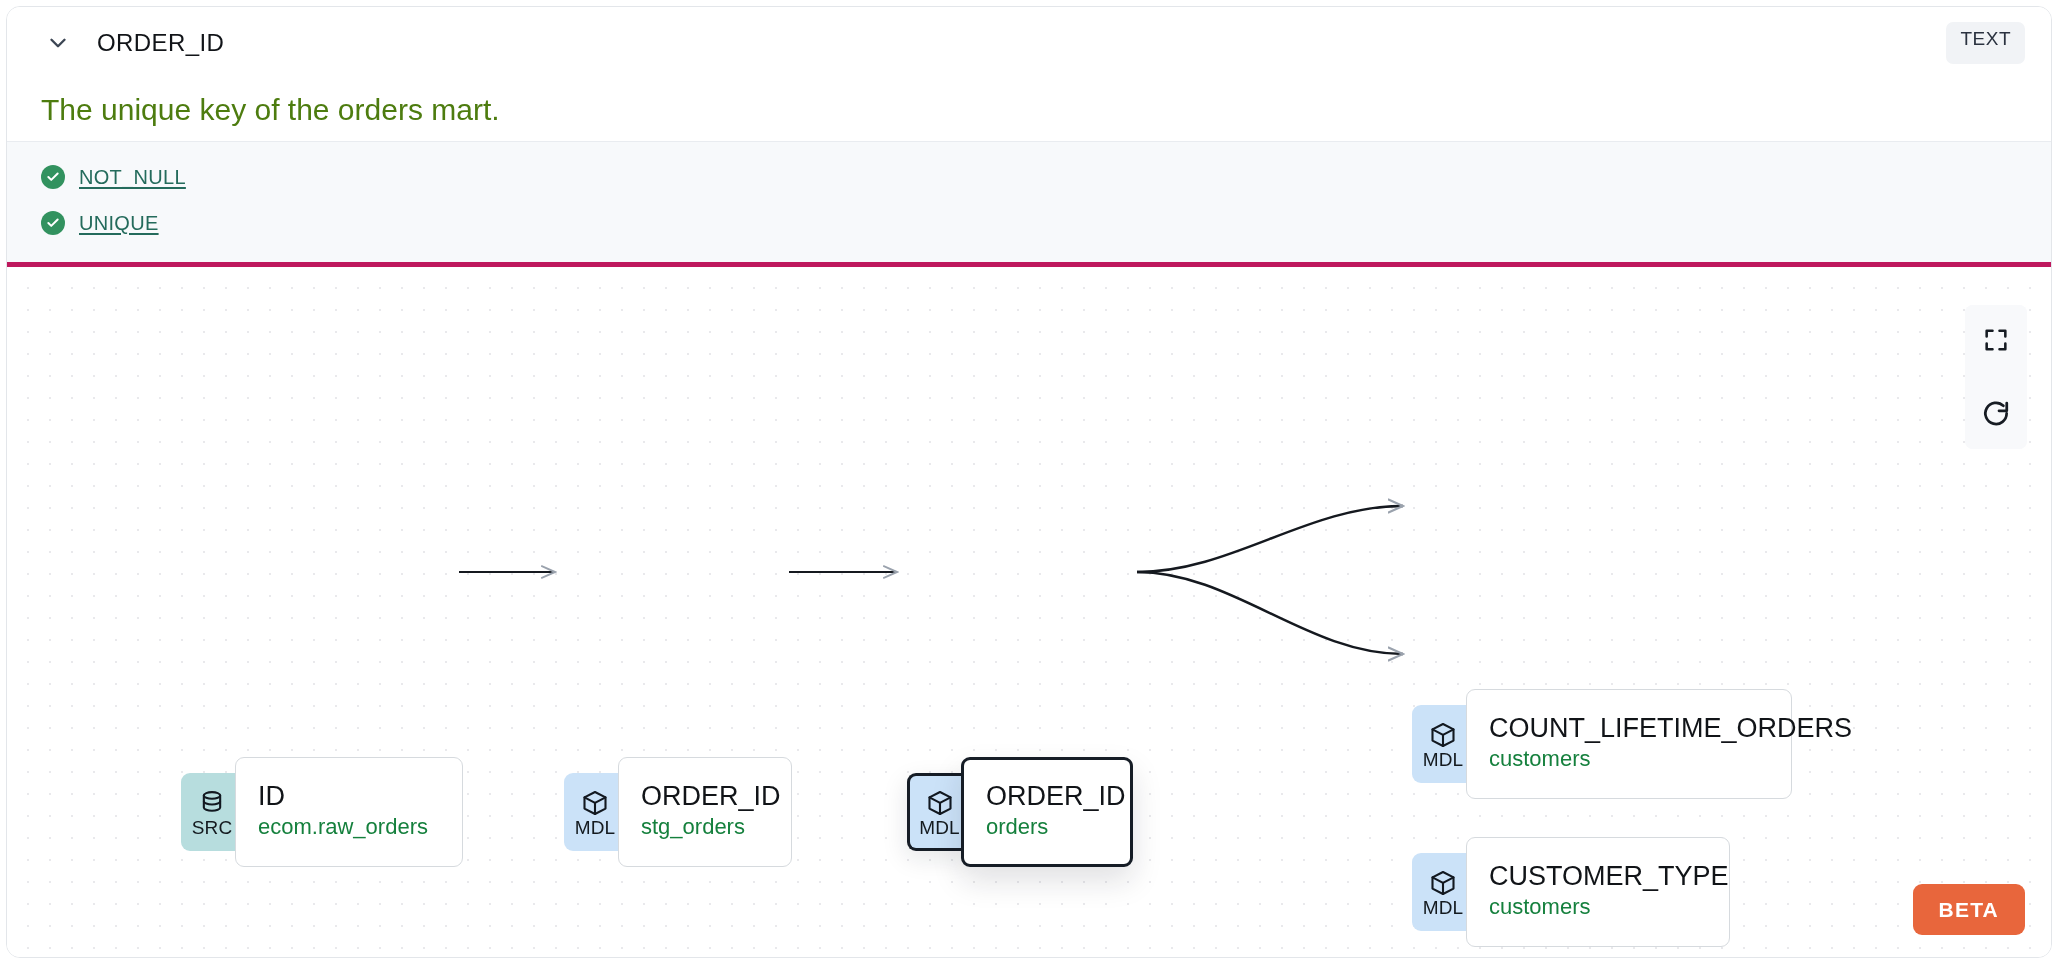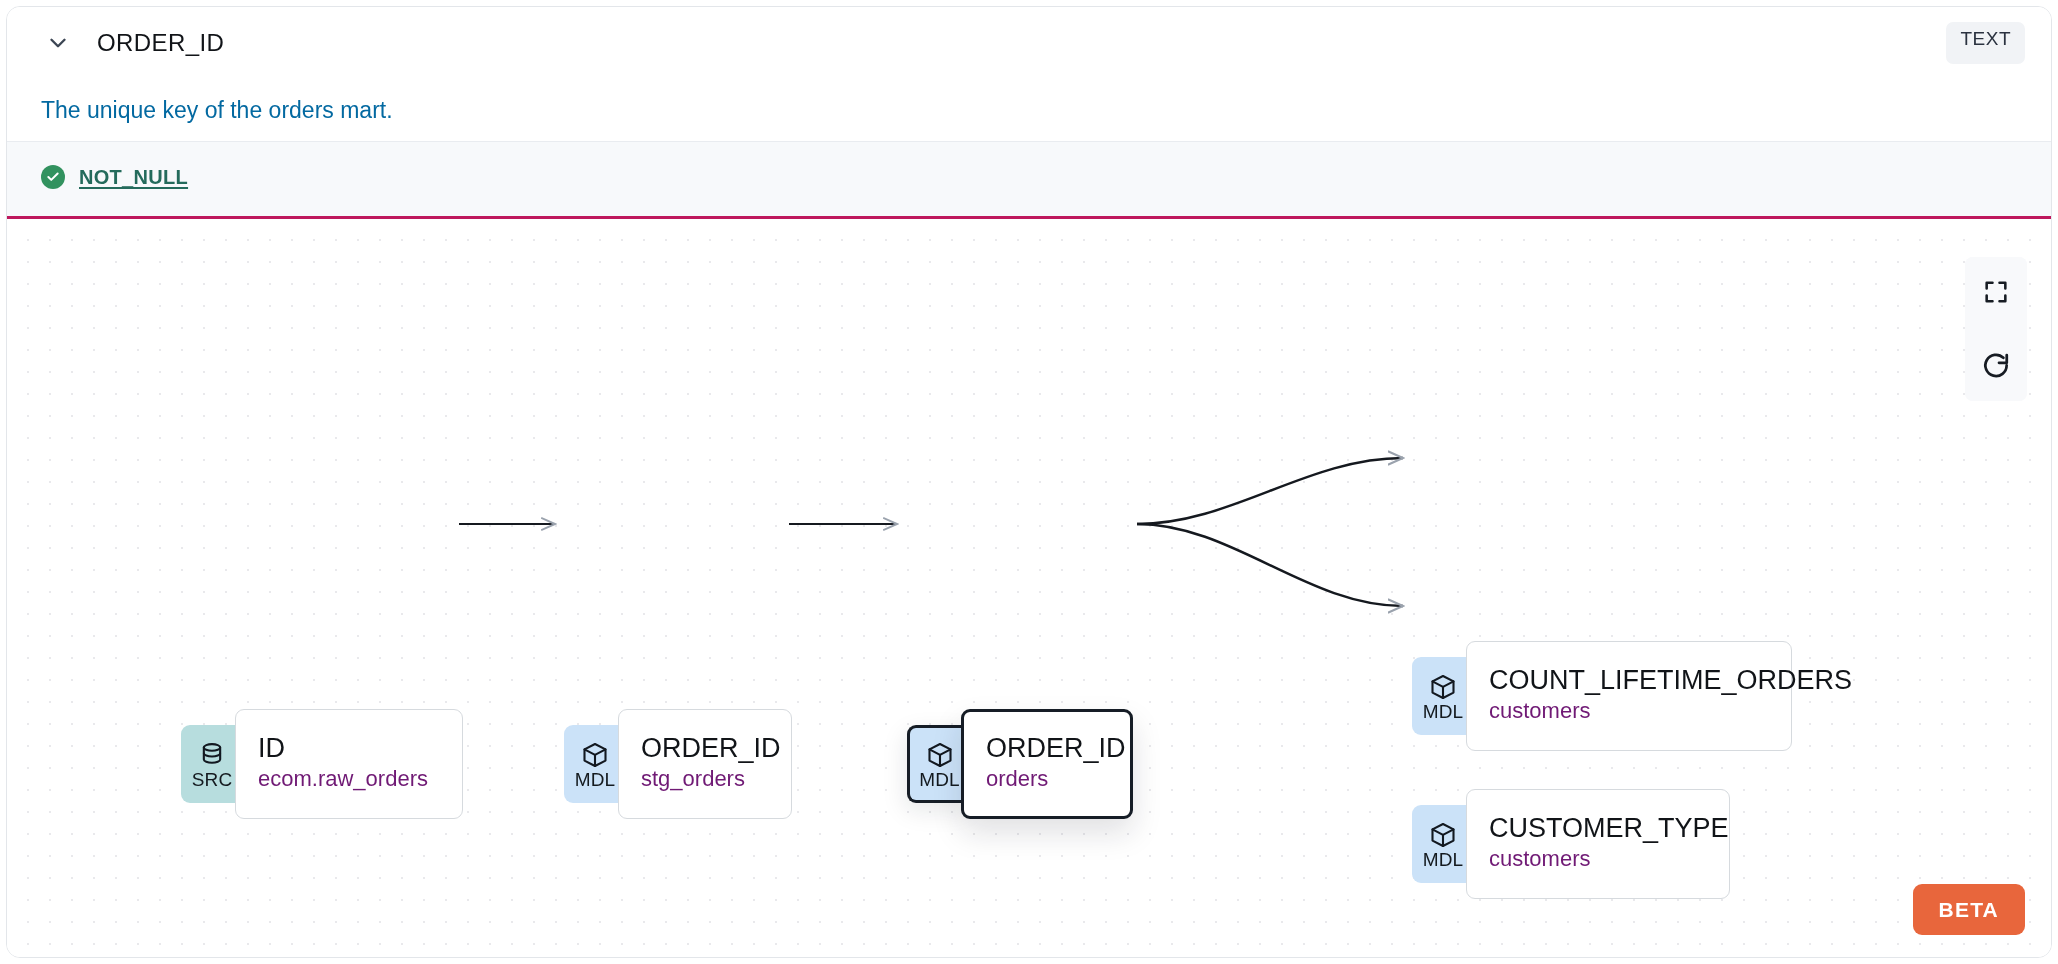--- a/index.html
+++ b/index.html
@@ -71,33 +71,32 @@
 
   
   #description-row {
     flex: 0 0 62px;
     padding: 0 34px;
     display: flex;
     align-items: center;
     background: #ffffff;
   }
   #description-text {
-    font-size: 23px;
-    color: #0369a1;
+    font-size: 30px;
+    color: #4d7c0f;
     font-weight: 400;
   }
 
   
   #tests-strip {
     flex: 0 0 auto;
     background: #f7f9fb;
     border-top: 1px solid #e9ecf0;
-    border-bottom: 3px solid #be185d;
+    border-bottom: 5px solid #be185d;
     padding: 12px 34px 16px;
-    font-weight: bold;
   }
   .test-row {
     display: flex;
     align-items: center;
     height: 46px;
     gap: 14px;
   }
   .test-check {
     width: 24px;
     height: 24px;
@@ -179,21 +178,21 @@
     z-index: 2;
   }
   .node-name {
     font-size: 27px;
     color: #111418;
     line-height: 1.15;
     white-space: nowrap;
   }
   .node-sub {
     font-size: 22px;
-    color: #701a75;
+    color: #15803d;
     line-height: 1.2;
     white-space: nowrap;
   }
 
   
   .lineage-node.selected .node-body {
     border: 3px solid #161d26;
     box-shadow: 0 14px 30px rgba(20,26,36,0.13);
   }
   .lineage-node.selected .node-badge {
@@ -265,20 +264,28 @@
 
     <div class="test-row">
       <span class="test-check">
         <svg width="14" height="14" viewBox="0 0 24 24" fill="none" stroke="#ffffff" stroke-width="3.4" stroke-linecap="round" stroke-linejoin="round">
           <polyline points="20 6 9 17 4 12"></polyline>
         </svg>
       </span>
       <a class="test-link">NOT_NULL</a>
     </div>
 
+    <div class="test-row">
+      <span class="test-check">
+        <svg width="14" height="14" viewBox="0 0 24 24" fill="none" stroke="#ffffff" stroke-width="3.4" stroke-linecap="round" stroke-linejoin="round">
+          <polyline points="20 6 9 17 4 12"></polyline>
+        </svg>
+      </span>
+      <a class="test-link">UNIQUE</a>
+    </div>
 
   </div>
 
   <div id="lineage-canvas">
 
     <svg id="edge-layer" viewBox="0 0 2044 682" preserveAspectRatio="none">
       <defs>
         <marker id="arrow" viewBox="0 0 10 10" refX="9" refY="5" markerWidth="7" markerHeight="7" orient="auto-start-reverse">
           <path d="M 0 1 L 9 5 L 0 9" fill="none" stroke="#9aa2ad" stroke-width="1.3"></path>
         </marker>

